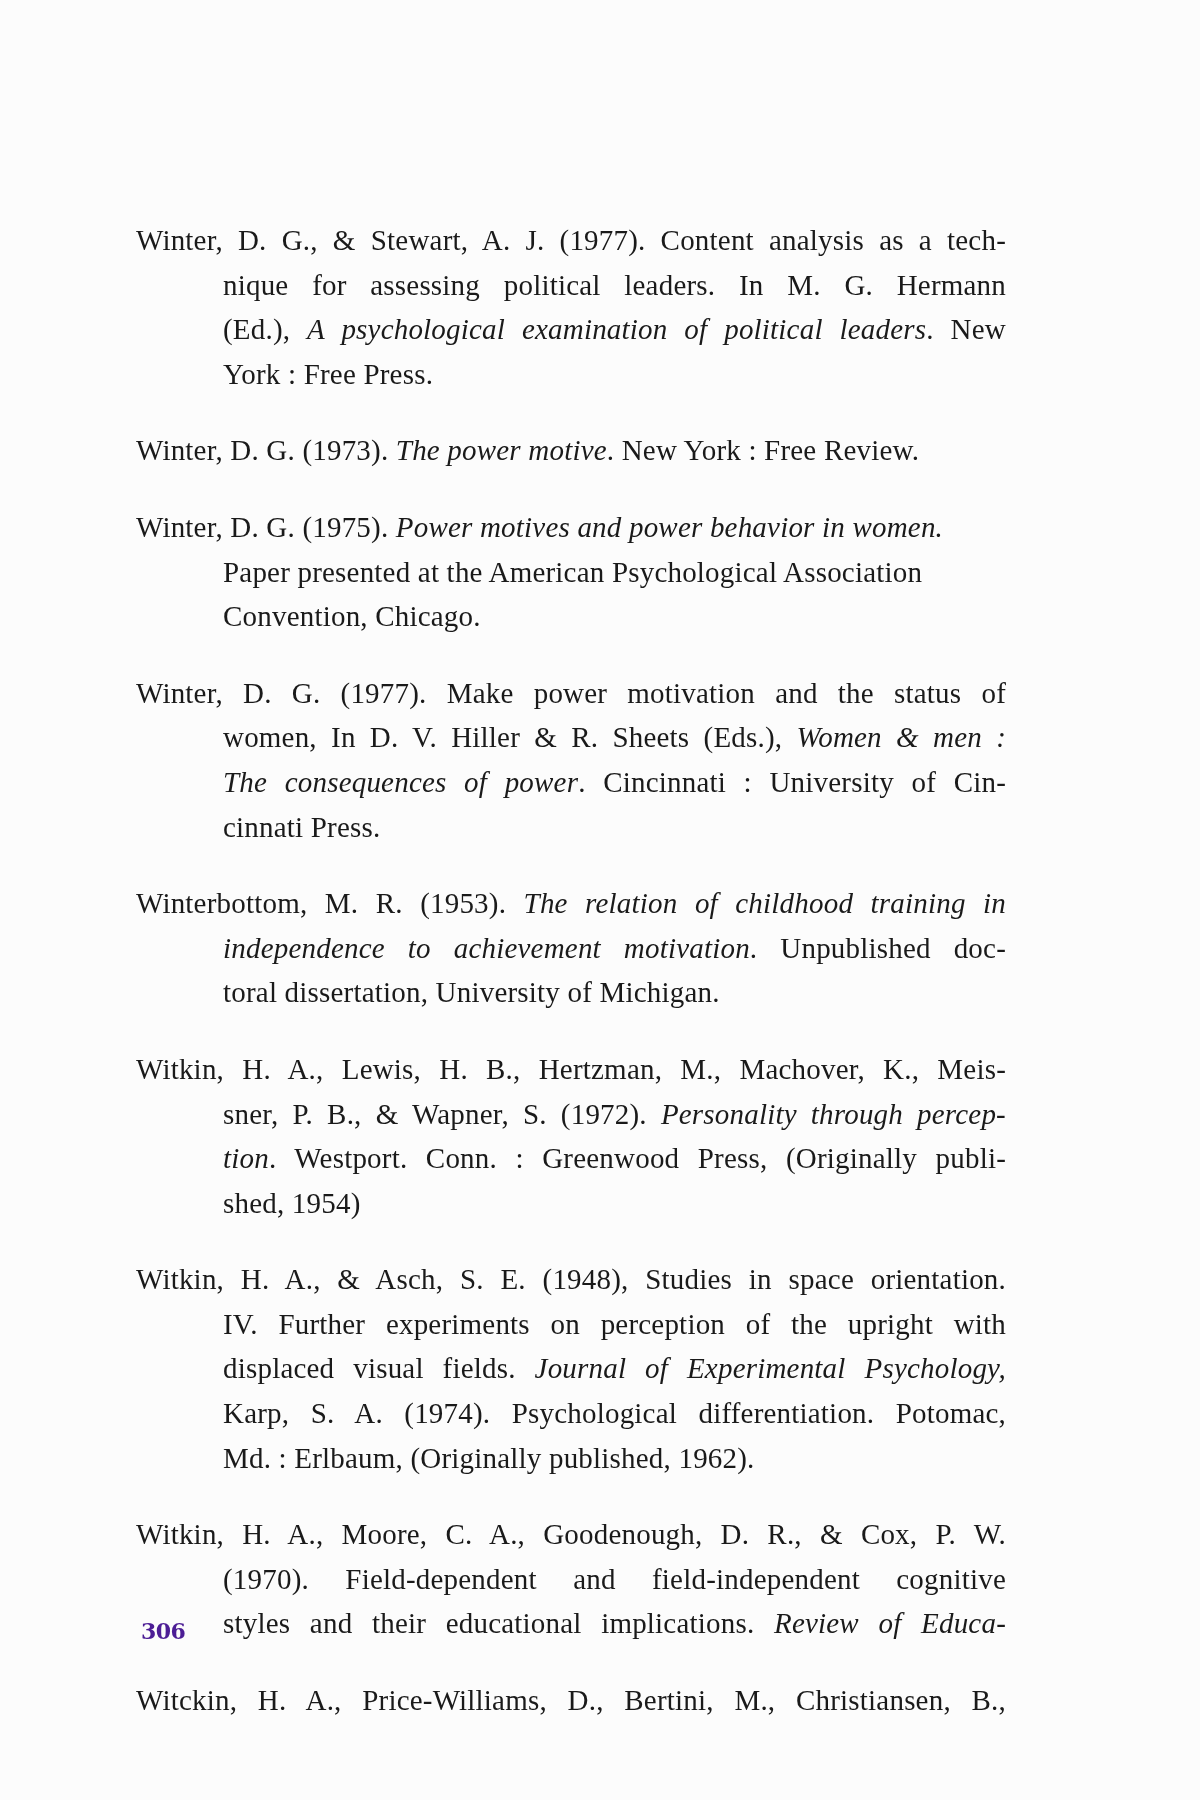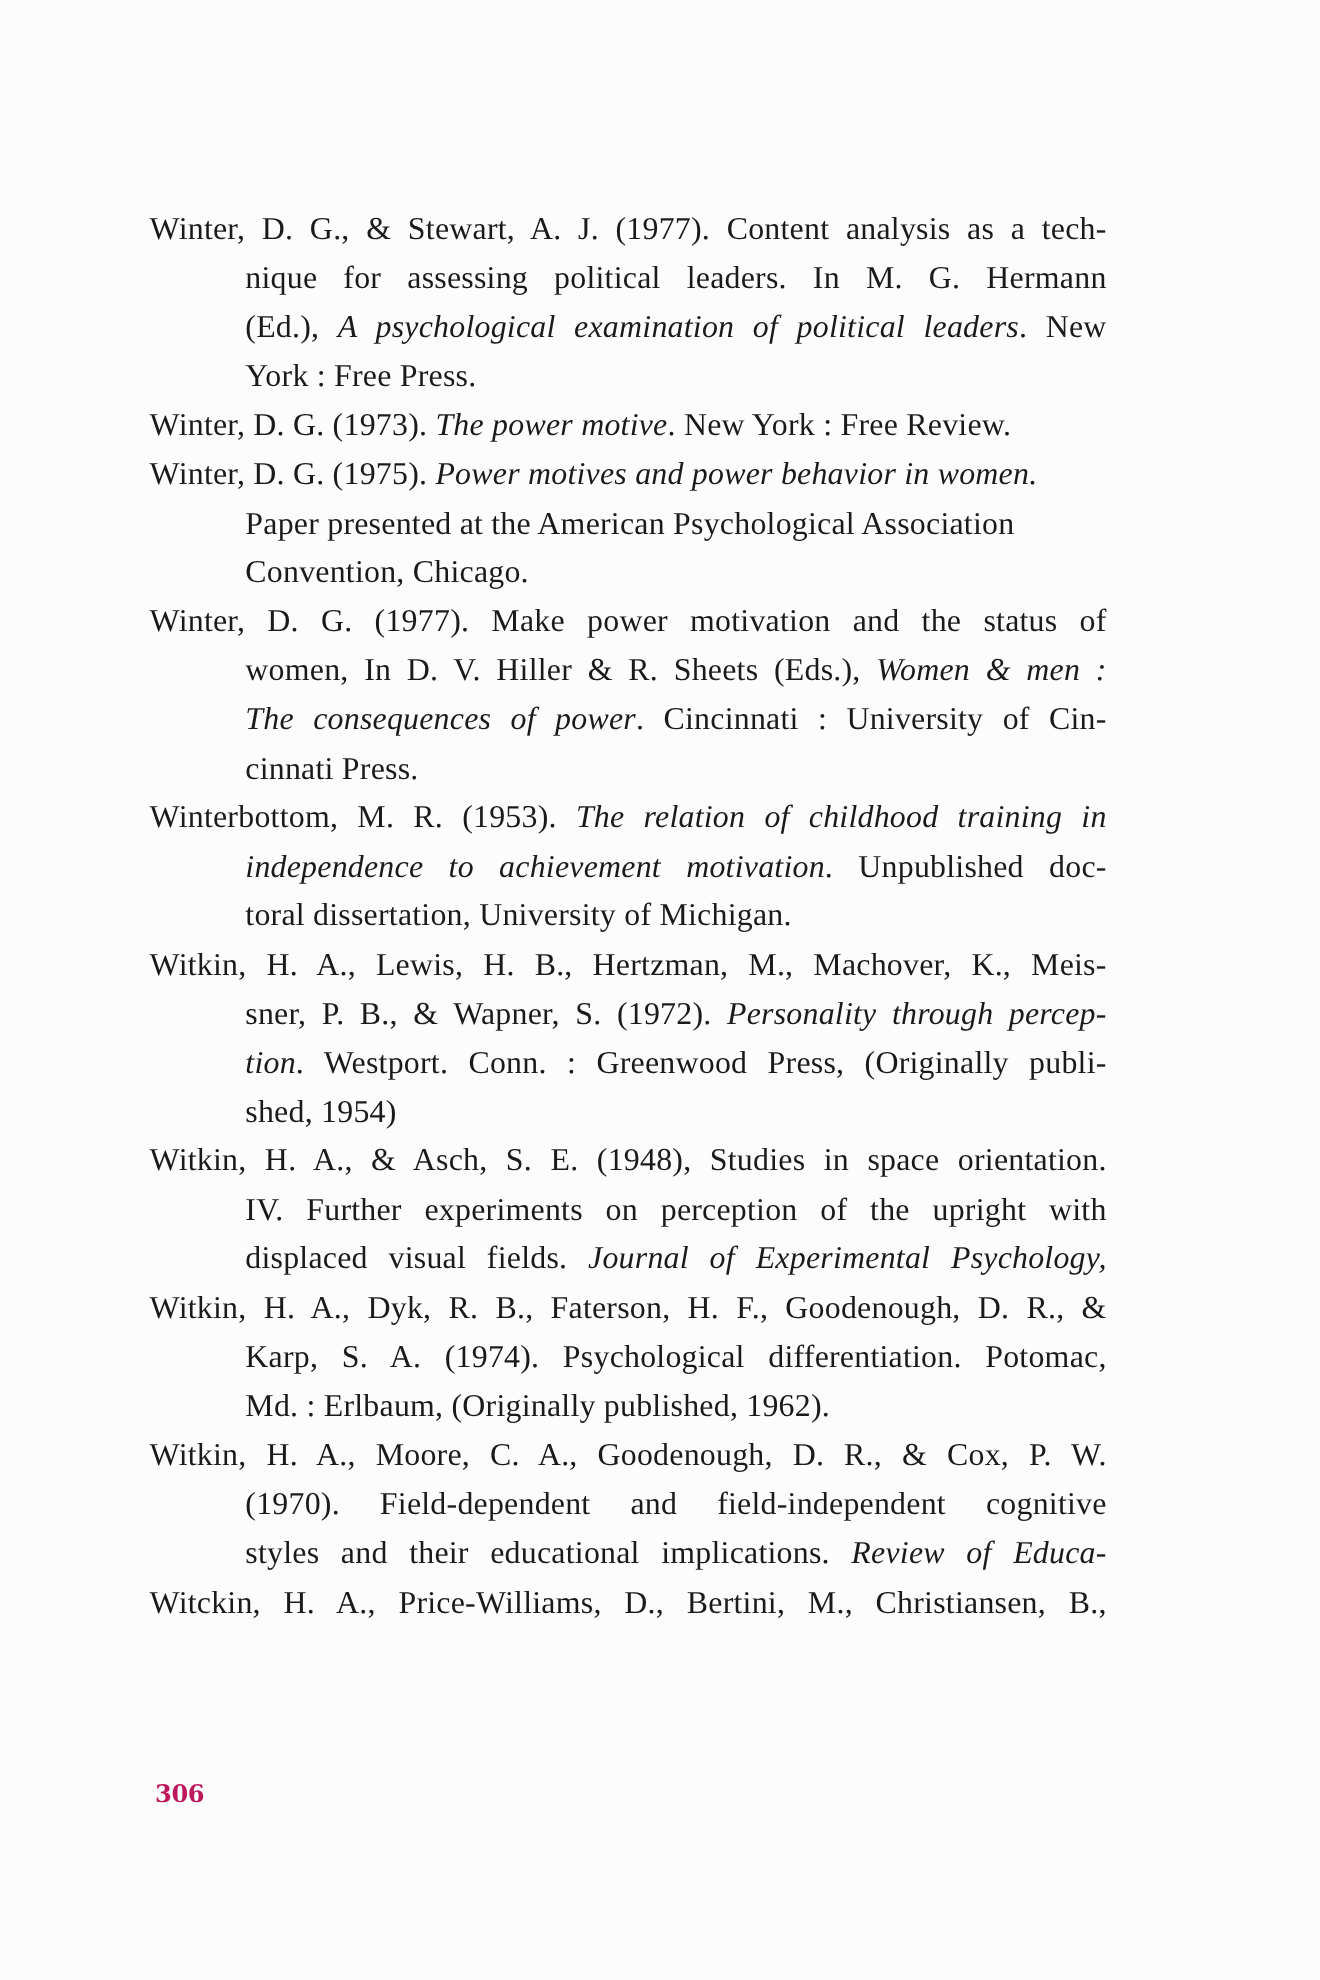--- a/index.html
+++ b/index.html
@@ -35,20 +35,21 @@
     }
     .ref-line {
       font-size: 29px;
       line-height: 44.6px;
       height: 44.6px;
       white-space: nowrap;
       letter-spacing: 0.2px;
     }
     .ref-line.first {
       padding-left: 0;
+      margin-top: 32px;
     }
     .ref-line.cont {
       padding-left: 87px;
     }
     .ref-line.justify {
       text-align: justify;
       text-align-last: justify;
       white-space: normal;
       width: 870px;
       box-sizing: border-box;
@@ -60,21 +61,21 @@
     .run.it {
       font-style: italic;
     }
     .page-number {
       position: absolute;
       left: 141px;
       top: 1618px;
       font-family: "DejaVu Serif", serif;
       font-size: 22px;
       font-weight: bold;
-      color: #be185d;
+      color: #4c1d95;
       letter-spacing: -0.5px;
     }
   </style>
 </head>
 <body>
 
 <div class="page">
   <div class="references" id="references">
       <div class="reference">
         <div class="ref-line first justify"><span class="run">Winter, D. G., &amp; Stewart, A. J. (1977). Content analysis as a tech-</span></div>
@@ -106,21 +107,20 @@
         <div class="ref-line cont justify"><span class="run">sner, P. B., &amp; Wapner, S. (1972). </span><span class="run it">Personality through percep-</span></div>
         <div class="ref-line cont justify"><span class="run it">tion</span><span class="run">. Westport. Conn. : Greenwood Press, (Originally publi-</span></div>
         <div class="ref-line cont"><span class="run">shed, 1954)</span></div>
       </div>
       <div class="reference">
         <div class="ref-line first justify"><span class="run">Witkin, H. A., &amp; Asch, S. E. (1948), Studies in space orientation.</span></div>
         <div class="ref-line cont justify"><span class="run">IV. Further experiments on perception of the upright with</span></div>
         <div class="ref-line cont justify"><span class="run">displaced visual fields. </span><span class="run it">Journal of Experimental Psychology,</span></div>
       </div>
       <div class="reference">
-        <div class="ref-line first justify"><span class="run">Witkin, H. A., Dyk, R. B., Faterson, H. F., Goodenough, D. R., &amp;</span></div>
         <div class="ref-line cont justify"><span class="run">Karp, S. A. (1974). Psychological differentiation. Potomac,</span></div>
         <div class="ref-line cont"><span class="run">Md. : Erlbaum, (Originally published, 1962).</span></div>
       </div>
       <div class="reference">
         <div class="ref-line first justify"><span class="run">Witkin, H. A., Moore, C. A., Goodenough, D. R., &amp; Cox, P. W.</span></div>
         <div class="ref-line cont justify"><span class="run">(1970). Field-dependent and field-independent cognitive</span></div>
         <div class="ref-line cont justify"><span class="run">styles and their educational implications. </span><span class="run it">Review of Educa-</span></div>
       </div>
       <div class="reference">
         <div class="ref-line first justify"><span class="run">Witckin, H. A., Price-Williams, D., Bertini, M., Christiansen, B.,</span></div>

